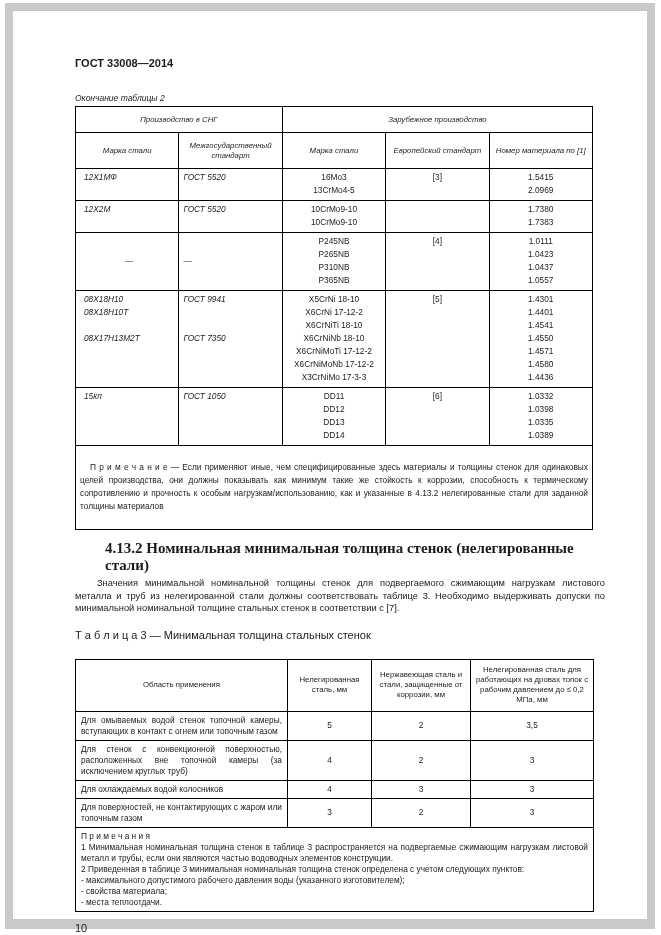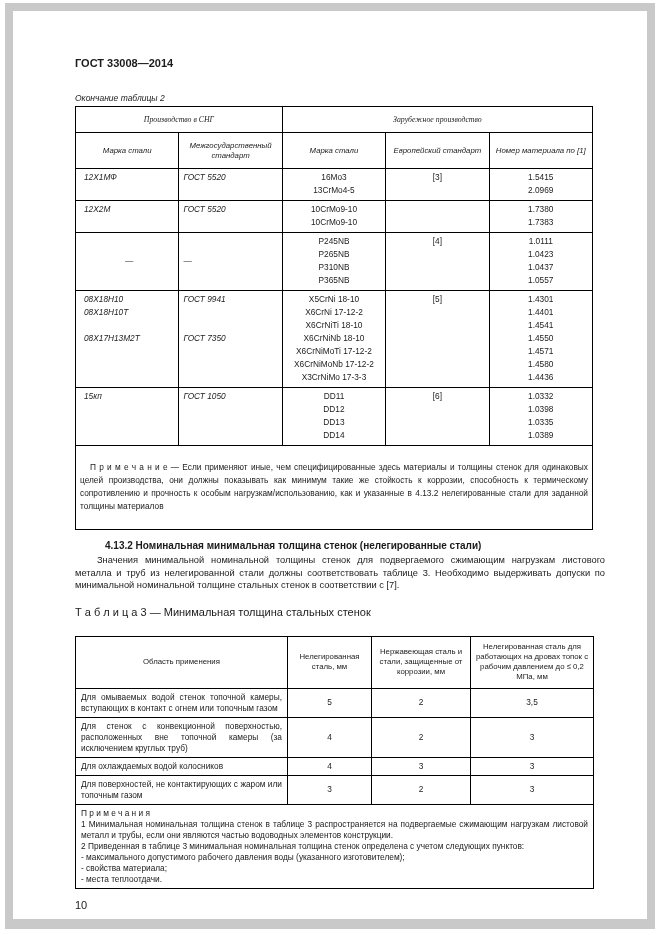--- a/index.html
+++ b/index.html
@@ -8,33 +8,33 @@
   .scan-frame{position:absolute;left:5px;top:3px;width:650px;height:926px;background:#c9c9c9;}
   .page{position:absolute;left:13px;top:11px;width:634px;height:908px;background:#ffffff;
         box-sizing:border-box;padding:46px 42px 18px 62px;}
   .doc-header{font-size:11px;font-weight:bold;margin-bottom:24px;}
   .tbl-caption{font-size:8.5px;font-style:italic;margin-bottom:3px;}
   table{border-collapse:collapse;table-layout:fixed;width:518px;}
   td,th{border:1px solid #000;box-sizing:border-box;vertical-align:top;}
   
   .t2 th{font-weight:normal;font-style:italic;font-size:7.8px;line-height:10px;
          text-align:center;vertical-align:middle;padding:2px 3px;}
-  .t2 .group-row th{height:26px;font-family:Liberation Serif, serif;}
+  .t2 .group-row th{height:26px;}
   .t2 .head-row th{height:36px;}
   .t2 td{font-size:8.3px;line-height:13px;padding:2px 4px 3px 4px;white-space:pre-line;}
   .t2 td.marka{font-style:italic;text-align:left;padding-left:8px;}
   .t2 td.gost{font-style:italic;text-align:left;}
   .t2 td.c{text-align:center;}
   .t2 td.va-mid{vertical-align:middle;}
   .t2 .c1{width:106px;} .t2 .c2{width:130px;} .t2 .c3{width:130px;}
   .t2 .c4{width:72px;}  .t2 .c5{width:80px;}
   .note-cell{font-size:7.8px;line-height:10px;text-align:justify;padding:3px 6px 5px 6px;}
   .note-cell .indent{text-indent:10px;}
   
-  .section-heading{font-size:10px;font-weight:bold;margin:10px 0 3px 0;padding-left:30px;}
+  .section-heading{font-size:15px;font-weight:bold;margin:10px 0 3px 0;padding-left:30px;font-family:Liberation Serif, serif;}
   .body-text{font-size:9.3px;line-height:12.5px;text-align:justify;text-indent:22px;margin:0 0 14px 0;}
   .t3-caption{font-size:11px;margin-bottom:18px;}
   
   .t3 th{font-weight:normal;font-size:7.8px;line-height:10px;text-align:center;
          vertical-align:middle;padding:3px 4px;height:52px;}
   .t3 td{font-size:8.3px;line-height:11px;padding:3px 5px;}
   .t3 td.area{text-align:left;text-align:justify;}
   .t3 td.num{text-align:center;vertical-align:middle;}
   .t3 .c1{width:212px;} .t3 .c2{width:84px;} .t3 .c3{width:99px;} .t3 .c4{width:123px;}
   .t3-notes{font-size:7.8px;line-height:10px;text-align:justify;padding:3px 6px 5px 6px;}

